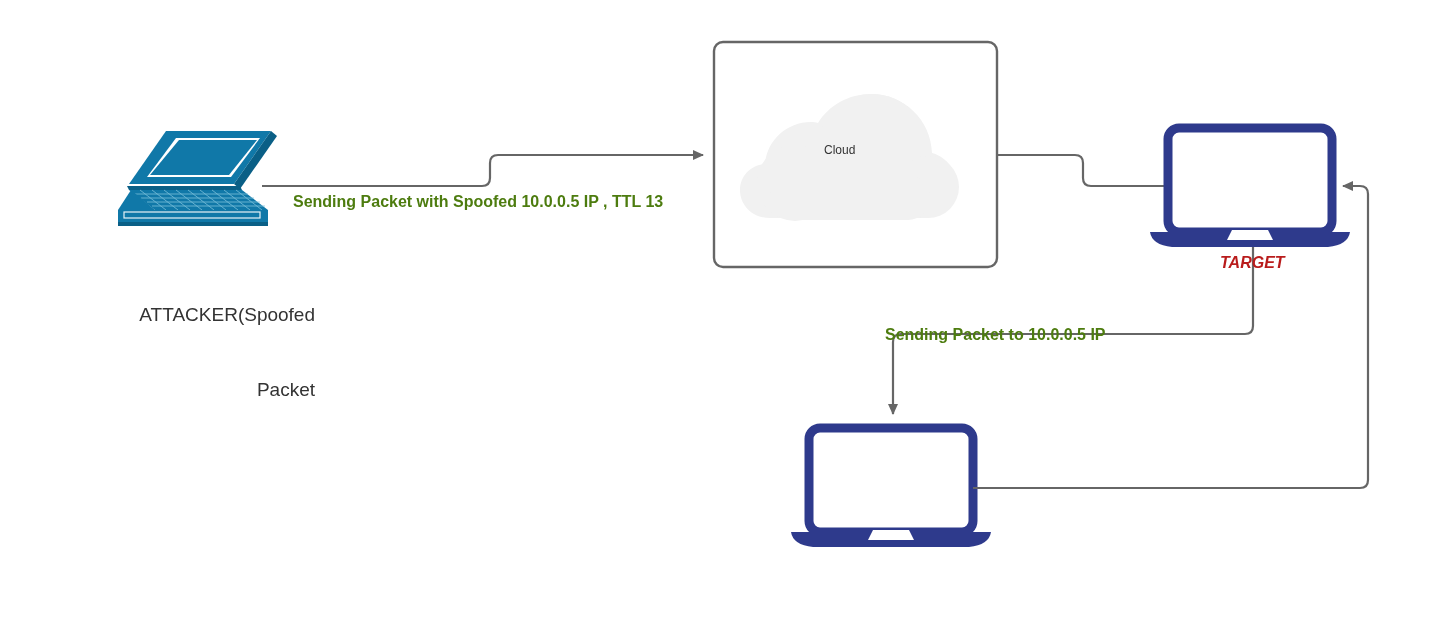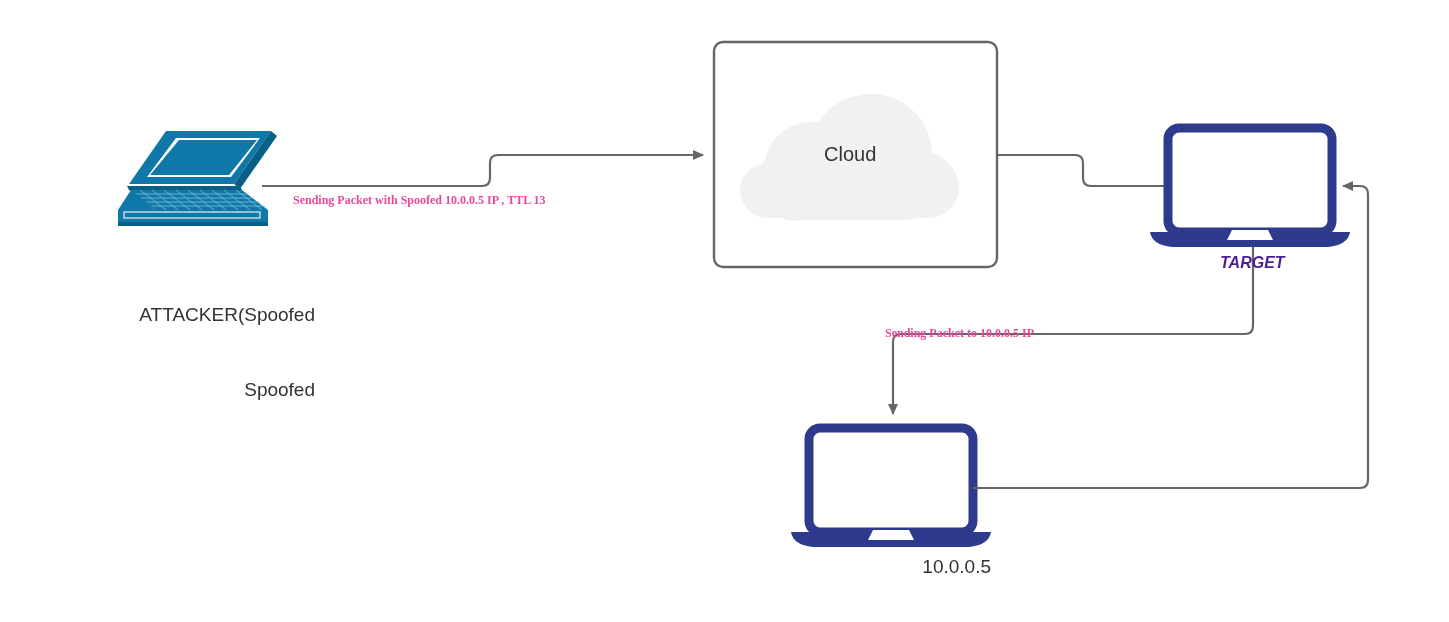--- a/index.html
+++ b/index.html
@@ -2,23 +2,23 @@
 <html><head>
 <meta charset="utf-8">
 <style>
   html,body{margin:0;padding:0;background:#ffffff;}
   body{width:1449px;height:622px;overflow:hidden;
        font-family:"Liberation Sans","DejaVu Sans",sans-serif;}
   #stage{position:relative;width:1449px;height:622px;background:#ffffff;}
   #stage svg{position:absolute;left:0;top:0;}
   .lbl{position:absolute;white-space:pre;color:#1a1a1a;}
   .lbl-plain{font-size:19px;font-weight:400;color:#333333;text-align:right;line-height:25px;}
-  .lbl-bold{font-size:12px;font-weight:700;color:#ec4899;font-family:Liberation Serif, serif;}
-  .lbl-bolditalic{font-size:16px;font-weight:700;font-style:italic;color:#4c1d95;}
-  .lbl-cloud{font-size:20px;font-weight:400;color:#333333;}
+  .lbl-bold{font-size:16px;font-weight:700;color:#4d7c0f;}
+  .lbl-bolditalic{font-size:16px;font-weight:700;font-style:italic;color:#b91c1c;}
+  .lbl-cloud{font-size:12px;font-weight:400;color:#333333;}
 </style>
 </head>
 <body>
 
 <div id="stage">
 
   <svg width="1449" height="622" viewBox="0 0 1449 622">
     <defs>
       <marker id="arrowGray" markerWidth="12" markerHeight="12" refX="10" refY="5" orient="auto" markerUnits="userSpaceOnUse">
         <path d="M0,0 L11,5 L0,10 z" fill="#666666"></path>
@@ -111,27 +111,26 @@
       <path d="M873,530 L909,530 L914,540 L868,540 Z" fill="#ffffff"></path>
     </g>
 
     <g>
       <path d="M973,488 L1360,488 Q1368,488 1368,480 L1368,194 Q1368,186 1360,186 L1343,186" fill="none" stroke="#666666" stroke-width="2.2" marker-end="url(#arrowGray)"></path>
     </g>
   </svg>
 
   <div class="lbl lbl-plain" style="left:75px; top:252px; width:240px;">
     <div>ATTACKER(Spoofed</div>
-    <div>Spoofed</div>
+    <div>Packet</div>
   </div>
 
   <div class="lbl lbl-bold" style="left:293px; top:193px;">Sending Packet with Spoofed 10.0.0.5 IP , TTL 13</div>
 
   <div class="lbl lbl-cloud" style="left:824px; top:143px;">Cloud</div>
 
   <div class="lbl lbl-bolditalic" style="left:1220px; top:254px;">TARGET</div>
 
   <div class="lbl lbl-bold" style="left:861px; top:326px;margin-left:24px;">Sending Packet to 10.0.0.5 IP</div>
 
 
-  <div class="lbl lbl-plain" style="left:791px; top:554px; width:200px;">10.0.0.5</div>
 
 </div>
 
 </body></html>

